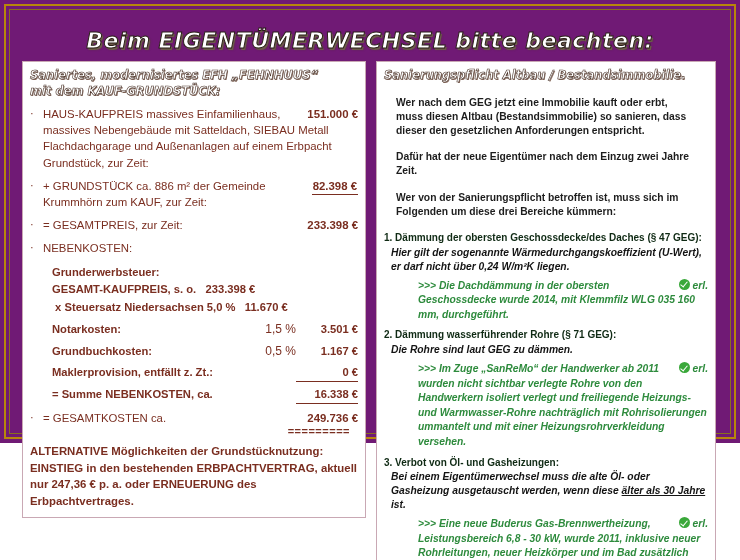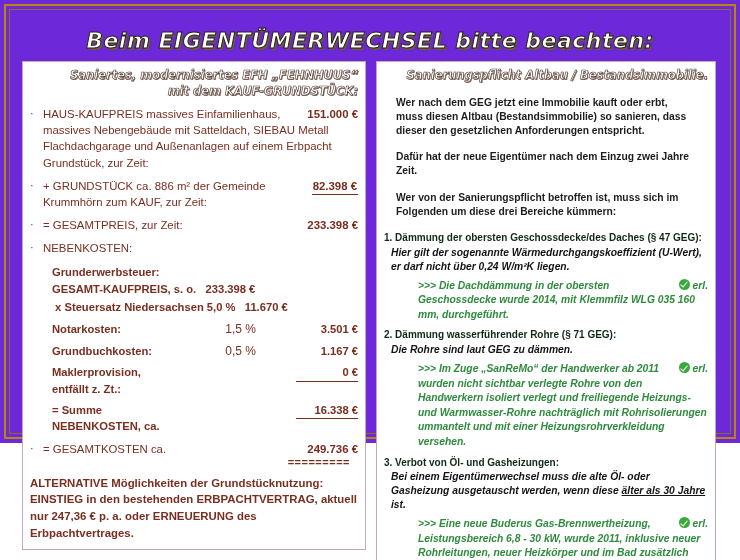--- a/index.html
+++ b/index.html
@@ -6,21 +6,21 @@
   body{
     width:740px;height:560px;
     background:#ffffff;
     font-family:"Liberation Sans", sans-serif;
     overflow:hidden;
   }
   .page{
     position:relative;
     width:740px;height:443px;
     box-sizing:border-box;
-    background:#6d28d9;
+    background:#701a75;
     padding:16px;
   }
   
   .frame-outer{
     position:absolute;left:4px;top:4px;right:4px;bottom:4px;
     border:2px solid #b8860b;
     box-sizing:border-box;
   }
   .frame-inner{
     position:absolute;left:9px;top:9px;right:9px;bottom:9px;
@@ -59,21 +59,21 @@
   .panel{
     border:1px solid #c9a8b4;
     background:#ffffff;
     box-sizing:border-box;
     padding:6px 7px 8px 7px;
   }
   .panel.left{width:344px;}
   .panel.right{width:340px;}
 
   .panel-title{
-    text-align:right;
+    text-align:left;
     font-family:"DejaVu Sans", sans-serif;
     font-size:11.5px;
     font-weight:bold;
     font-style:italic;
     color:#ffffff;
     -webkit-text-stroke:.6px #4a342a;
     text-shadow:.8px .8px 0 #8b6f63;
     line-height:1.35;
     margin-bottom:7px;
   }
@@ -102,21 +102,20 @@
   .lead{font-weight:normal;}
   .sub{
     margin-left:22px;
     font-size:11.2px;
     line-height:1.5;
   }
   .sub .r{
     display:flex;
     align-items:baseline;
     margin-bottom:4px;
-    gap:40px;
   }
   .sub .r .lbl{flex:1;font-weight:bold;}
   .sub .r .pct{width:46px;text-align:right;font-weight:normal;font-size:12px;}
   .sub .r .val{width:62px;text-align:right;font-weight:bold;}
   .sub .r .val.ul{border-bottom:1px solid #7a2e20;}
   .sub .plain{font-weight:bold;margin-bottom:1px;}
   .sub .plain2{font-weight:bold;margin-bottom:4px;}
   .sub .plain2 .v{font-weight:bold;}
   .total-eq{
     text-align:right;

